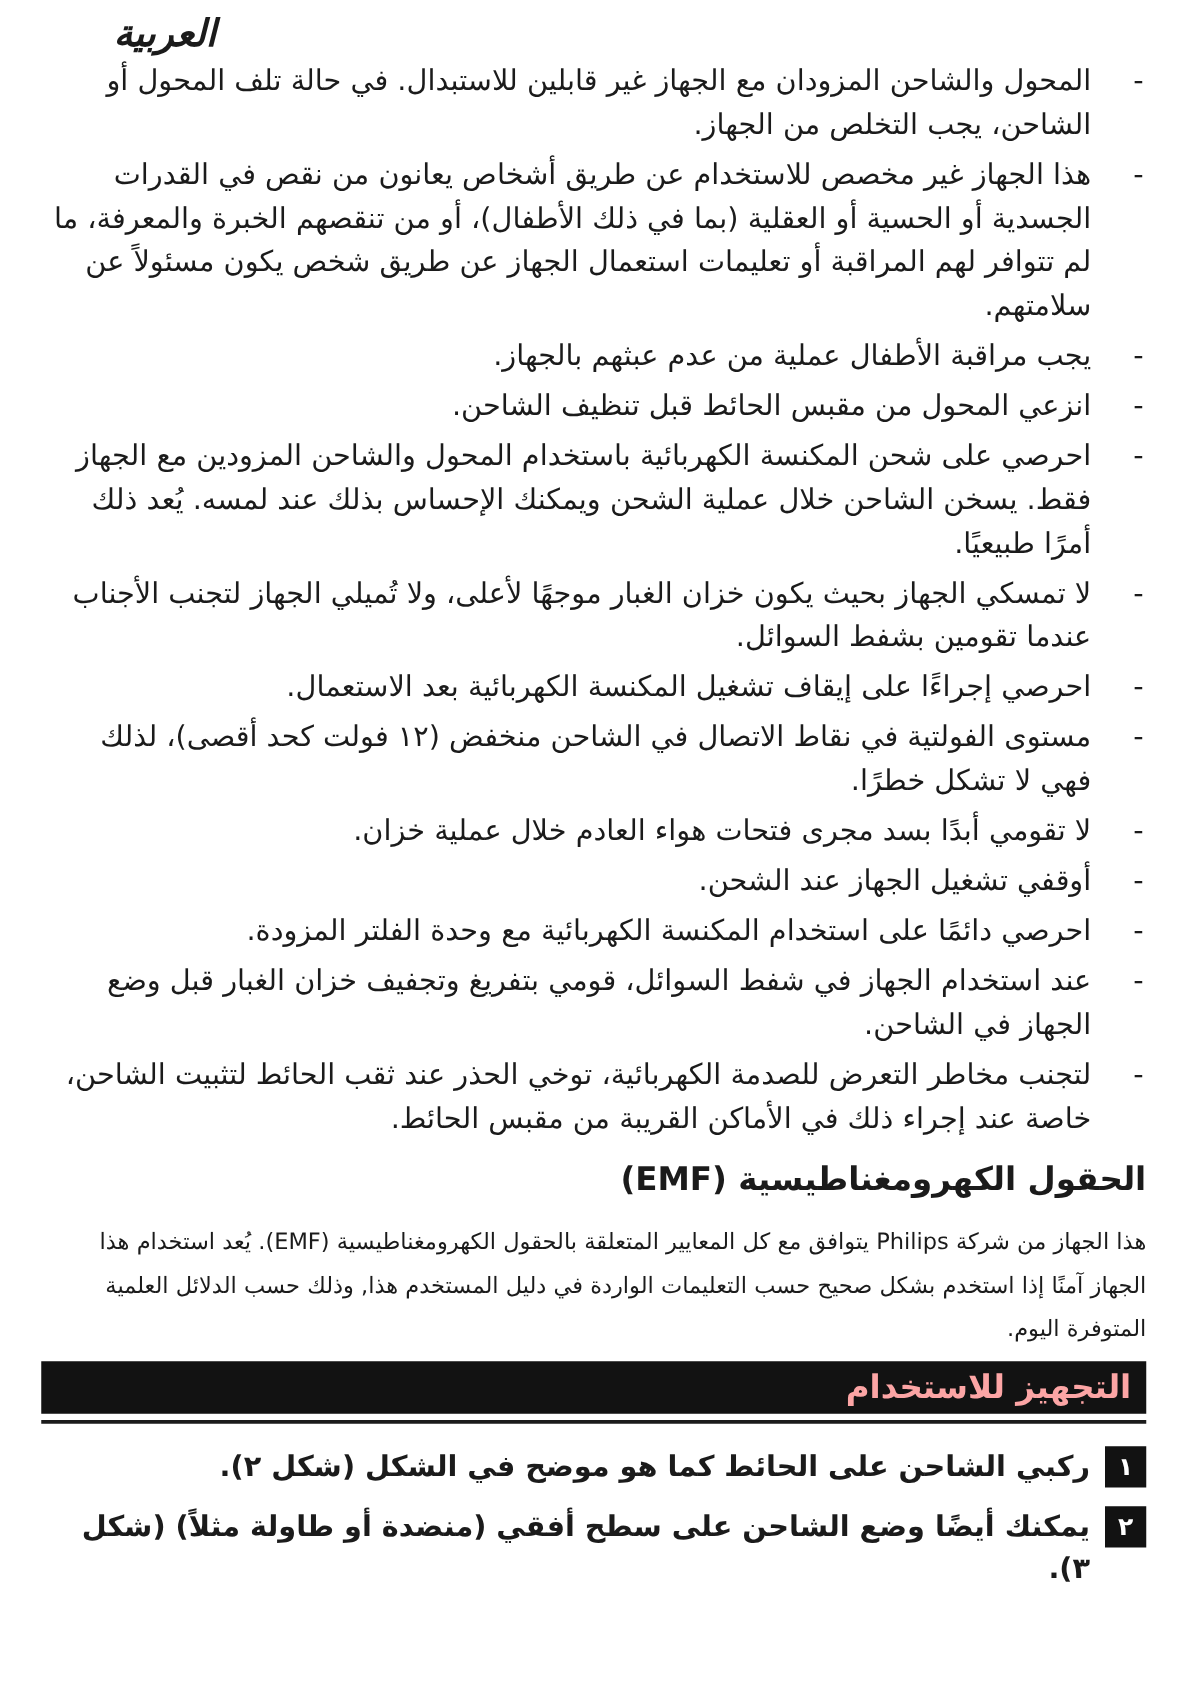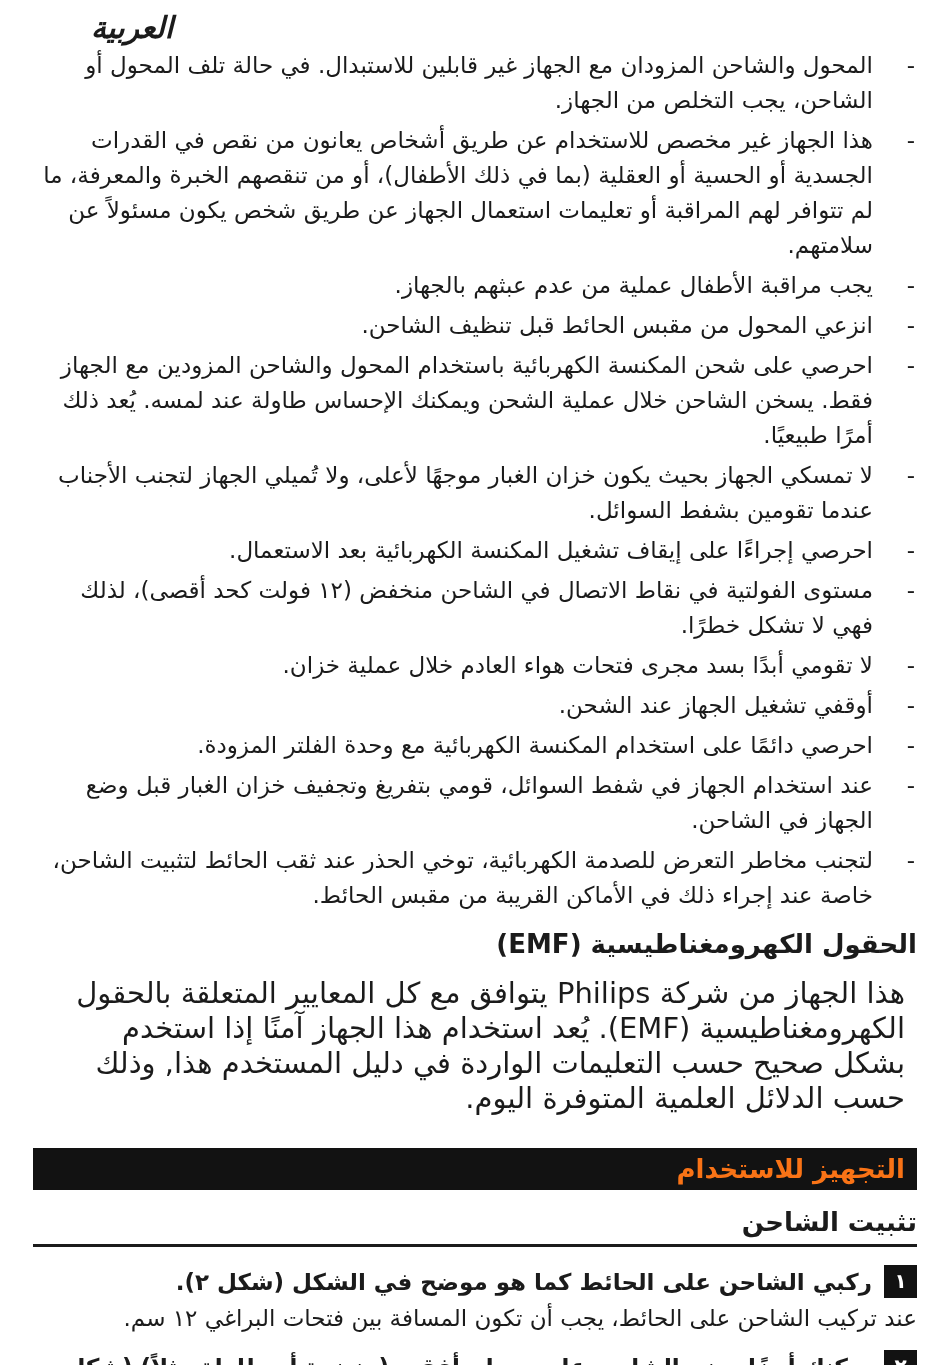--- a/index.html
+++ b/index.html
@@ -57,31 +57,31 @@
   
   .sub-heading {
     margin: 12px 0 6px 0;
     font-size: 26px;
     line-height: 35px;
     font-weight: bold;
     text-align: right;
   }
   .emf-heading { margin-top: 14px; margin-bottom: 14px; }
   .emf-body {
-    margin: 12px;
-    font-size: 29px;
+    margin: 0;
+    font-size: 18px;
     line-height: 35px;
     text-align: right;
   }
   
   .section-bar {
-    margin-top: 32px;
+    margin-top: 8px;
     height: 42px;
     background: #121212;
-    color: #f97316;
+    color: #fca5a5;
     font-size: 26px;
     font-weight: bold;
     line-height: 42px;
     text-align: right;
     padding-left: 12px;
     padding-right: 12px;
     box-sizing: border-box;
   }
   .mount-heading {
     margin: 15px 0 0 0;
@@ -152,21 +152,21 @@
   </ul>
 
 
   <ul class="dash-list">
     <li>
       <span class="marker">-</span>
       <span class="li-text">انزعي المحول من مقبس الحائط قبل تنظيف الشاحن.</span>
     </li>
     <li>
       <span class="marker">-</span>
-      <span class="li-text">احرصي على شحن المكنسة الكهربائية باستخدام المحول والشاحن المزودين مع الجهاز فقط. يسخن الشاحن خلال عملية الشحن ويمكنك الإحساس طاولة عند لمسه. يُعد ذلك أمرًا طبيعيًا.</span>
+      <span class="li-text">احرصي على شحن المكنسة الكهربائية باستخدام المحول والشاحن المزودين مع الجهاز فقط. يسخن الشاحن خلال عملية الشحن ويمكنك الإحساس بذلك عند لمسه. يُعد ذلك أمرًا طبيعيًا.</span>
     </li>
     <li>
       <span class="marker">-</span>
       <span class="li-text">لا تمسكي الجهاز بحيث يكون خزان الغبار موجهًا لأعلى، ولا تُميلي الجهاز لتجنب الأجناب عندما تقومين بشفط السوائل.</span>
     </li>
     <li>
       <span class="marker">-</span>
       <span class="li-text">احرصي إجراءًا على إيقاف تشغيل المكنسة الكهربائية بعد الاستعمال.</span>
     </li>
     <li>
@@ -195,27 +195,25 @@
     </li>
   </ul>
 
   <h2 class="sub-heading emf-heading">الحقول الكهرومغناطيسية (EMF)</h2>
   <p class="emf-body">هذا الجهاز من شركة Philips يتوافق مع كل المعايير المتعلقة بالحقول الكهرومغناطيسية (EMF). يُعد استخدام هذا الجهاز آمنًا إذا استخدم بشكل صحيح حسب التعليمات الواردة في دليل المستخدم هذا, وذلك حسب الدلائل العلمية المتوفرة اليوم.</p>
 
   <div class="section-bar">
     <span>التجهيز للاستخدام</span>
   </div>
 
-  <h2 class="mount-heading">تثبيت الشاحن</h2>
   <hr class="rule">
 
   <div class="step">
     <span class="step-num">١</span>
     <span class="step-text">ركبي الشاحن على الحائط كما هو موضح في الشكل (شكل ٢).</span>
   </div>
-  <p class="step-note">عند تركيب الشاحن على الحائط، يجب أن تكون المسافة بين فتحات البراغي ١٢ سم.</p>
 
   <div class="step step-2">
     <span class="step-num">٢</span>
     <span class="step-text">يمكنك أيضًا وضع الشاحن على سطح أفقي (منضدة أو طاولة مثلاً) (شكل ٣).</span>
   </div>
 
 </div>
 
 </body></html>

